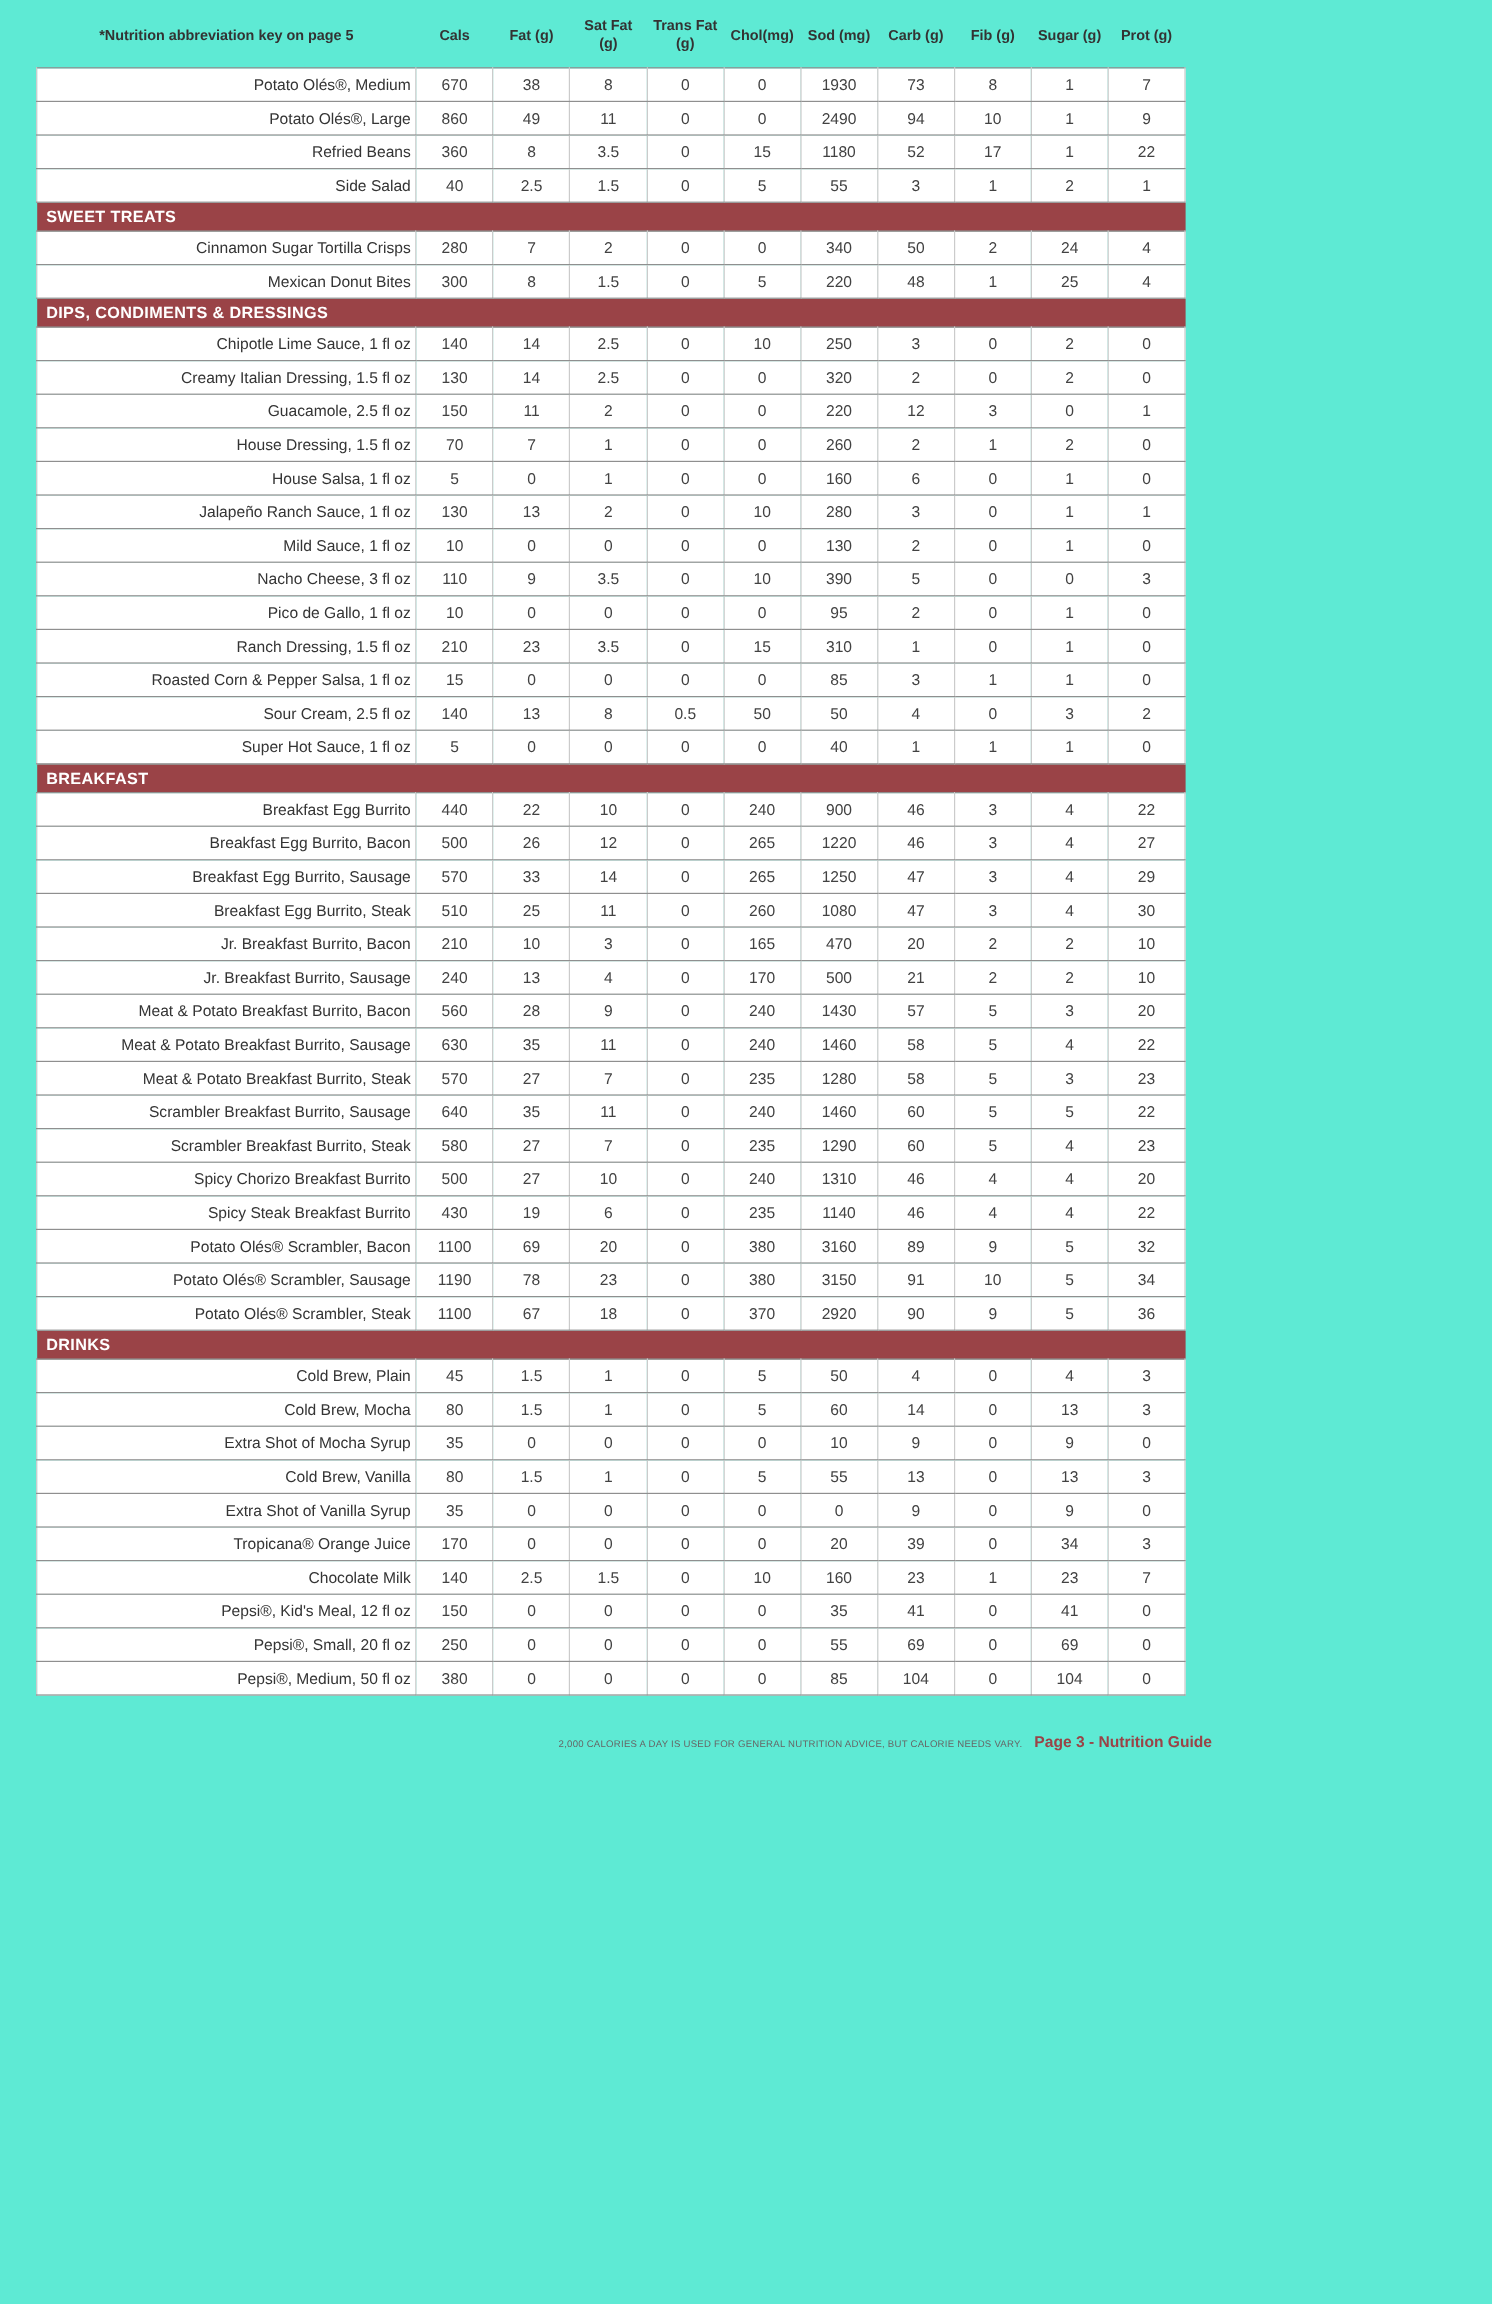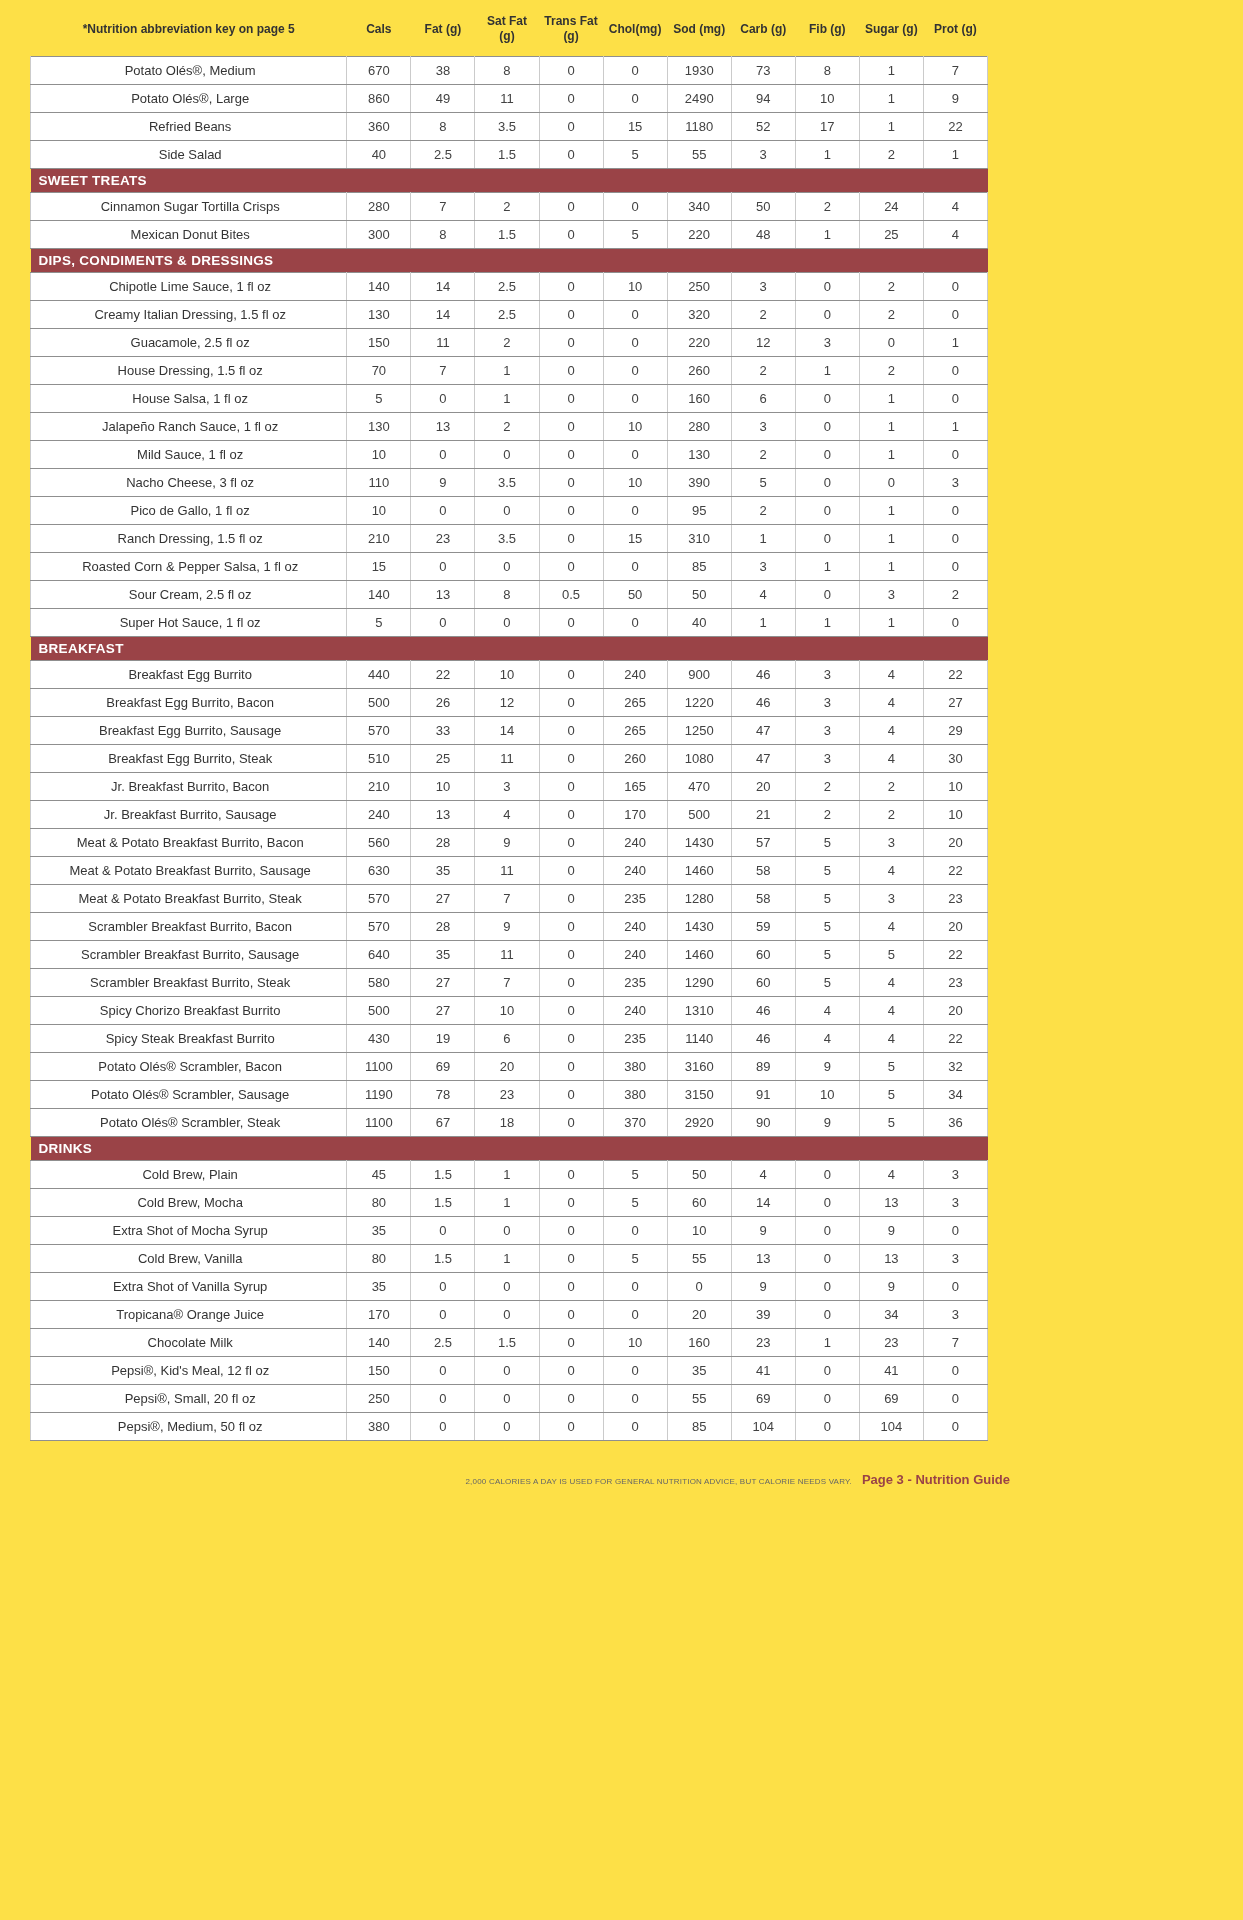--- a/index.html
+++ b/index.html
@@ -3,21 +3,21 @@
 <meta charset="utf-8">
 <style>
   :root { --accent: #9a4347; }
   * { box-sizing: border-box; }
   html, body { margin: 0; padding: 0; background: #ffffff; }
   body { font-family: "Liberation Sans", sans-serif; }
   .page {
     position: relative;
     width: 1243px;
     height: 1920px;
-    background: #fde047;
+    background: #5eead4;
     overflow: hidden;
   }
   .content { padding: 8px 0 0 30px; }
 
   table.nutrition {
     border-collapse: collapse;
     table-layout: fixed;
     width: 958px;
   }
   col.name-col { width: 316px; }
@@ -40,21 +40,21 @@
     height: 28px;
     padding: 0 4px;
     font-size: 13px;
     color: #3d3d3d;
     border: 1px solid #cbcbcb;
     border-top: 1px solid #8f8f8f;
     border-bottom: 1px solid #8f8f8f;
     background: #ffffff;
   }
   tr.item-row td.item-name {
-    text-align: center;
+    text-align: right;
     padding-left: 7px;
     color: #343434;
   }
   tr.item-row td.num { text-align: center; color: #424242; }
 
   tr.section-row td {
     height: 24px;
     background: var(--accent);
     color: #ffffff;
     font-weight: bold;
@@ -488,33 +488,20 @@
             <td class="num">7</td>
             <td class="num">0</td>
             <td class="num">235</td>
             <td class="num">1280</td>
             <td class="num">58</td>
             <td class="num">5</td>
             <td class="num">3</td>
             <td class="num">23</td>
           </tr>
           <tr class="item-row">
-            <td class="item-name">Scrambler Breakfast Burrito, Bacon</td>
-            <td class="num">570</td>
-            <td class="num">28</td>
-            <td class="num">9</td>
-            <td class="num">0</td>
-            <td class="num">240</td>
-            <td class="num">1430</td>
-            <td class="num">59</td>
-            <td class="num">5</td>
-            <td class="num">4</td>
-            <td class="num">20</td>
-          </tr>
-          <tr class="item-row">
             <td class="item-name">Scrambler Breakfast Burrito, Sausage</td>
             <td class="num">640</td>
             <td class="num">35</td>
             <td class="num">11</td>
             <td class="num">0</td>
             <td class="num">240</td>
             <td class="num">1460</td>
             <td class="num">60</td>
             <td class="num">5</td>
             <td class="num">5</td>

